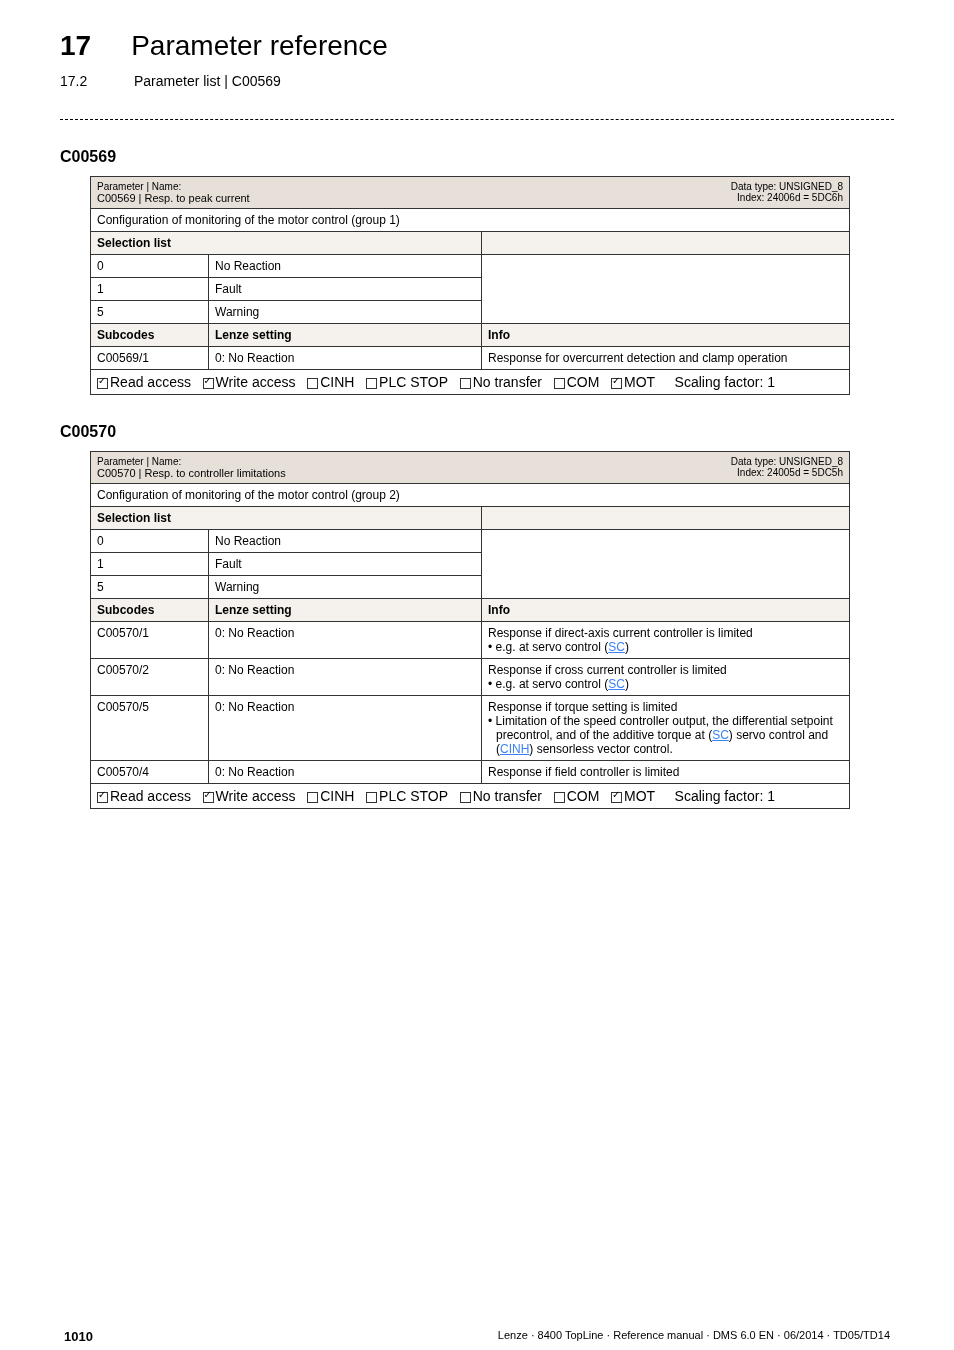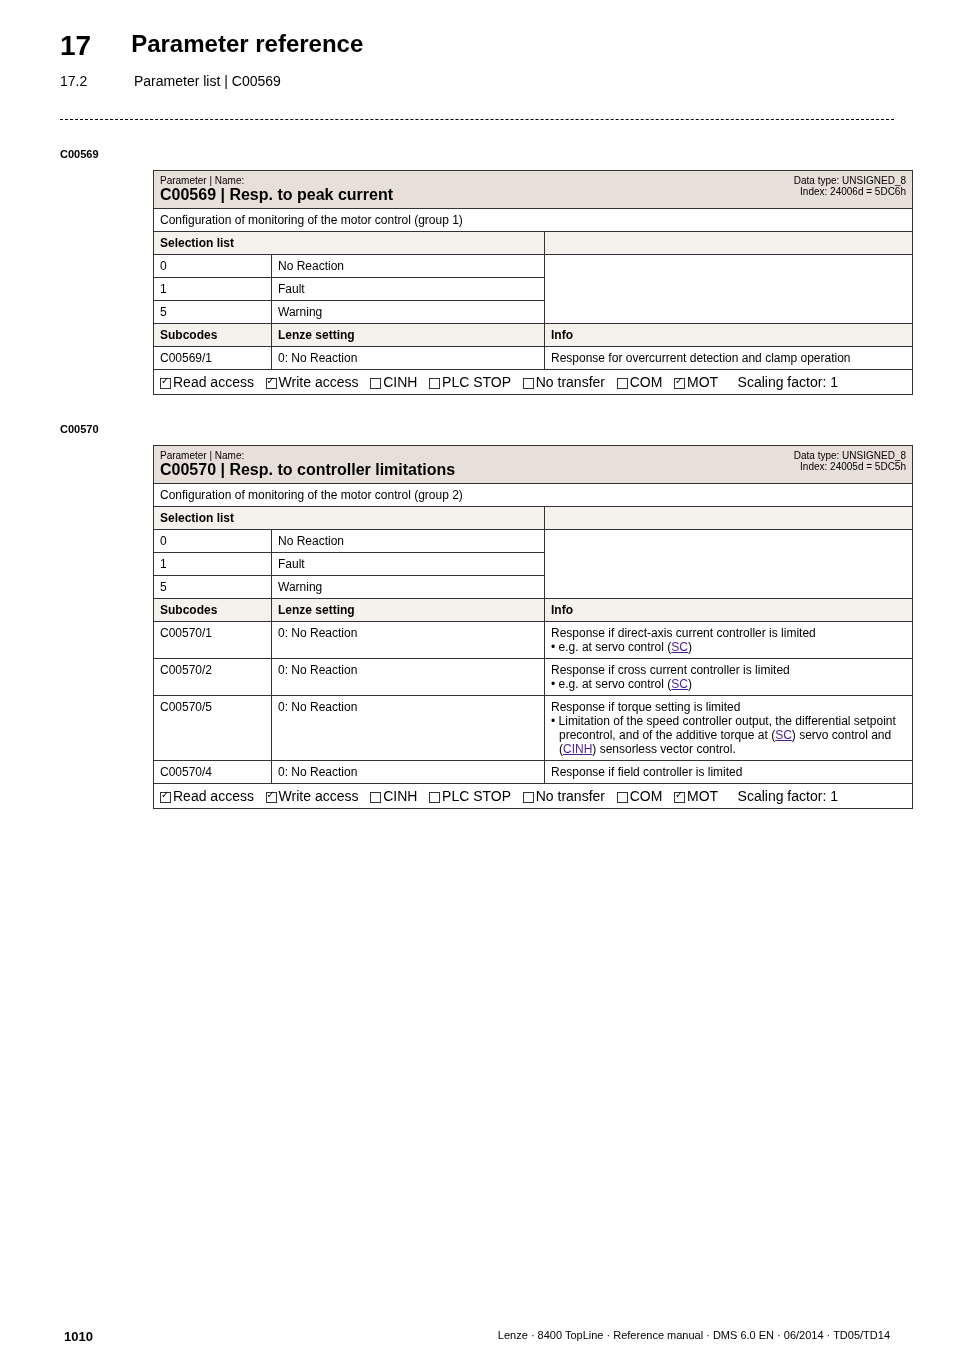--- a/index.html
+++ b/index.html
@@ -16,22 +16,22 @@
   .header-row {
     display: flex;
     align-items: flex-start;
     gap: 40px;
   }
   .chap-num {
     font-size: 28px;
     font-weight: bold;
   }
   .chap-title {
-    font-size: 24px;
-    font-weight: bold;
+    font-size: 28px;
+    font-weight: normal;
   }
   .subheader-row {
     display: flex;
     align-items: baseline;
     gap: 40px;
     margin-top: 11px;
   }
   .sub-num {
     font-size: 14px;
     min-width: 34px;
@@ -39,48 +39,48 @@
   .sub-title {
     font-size: 14px;
   }
   .dashed-rule {
     margin-top: 30px;
     border: none;
     border-top: 1.5px dashed #000;
     height: 0;
   }
   .section-code {
-    font-size: 11px;
+    font-size: 16px;
     font-weight: bold;
     margin-top: 28px;
     margin-bottom: 10px;
   }
   
   table.param {
     border-collapse: collapse;
     width: 760px;
-    margin-left: 93px;
+    margin-left: 30px;
     font-size: 12px;
   }
   table.param td, table.param th {
     border: 1px solid #333;
     padding: 4px 6px;
     vertical-align: top;
     text-align: left;
   }
   .hdr-cell {
     background: #e6e0d8;
   }
   .hdr-cell .small {
     font-size: 10px;
     font-weight: normal;
   }
   .hdr-cell .pname {
-    font-size: 16px;
-    font-weight: bold;
+    font-size: 11px;
+    font-weight: normal;
   }
   .hdr-cell .right {
     text-align: right;
     font-size: 10px;
   }
   .flex-between {
     display: flex;
     justify-content: space-between;
     align-items: flex-start;
   }
@@ -96,21 +96,21 @@
     text-align: right;
     width: 70px;
   }
   .subcode-col {
     width: 105px;
   }
   .setting-col {
     width: 260px;
   }
   .link {
-    color: #4c1d95;
+    color: #3b82f6;
     text-decoration: underline;
   }
   .bullet {
     padding-left: 8px;
     text-indent: -8px;
     margin: 0;
   }
   .page-footer {
     display: flex;
     justify-content: space-between;

